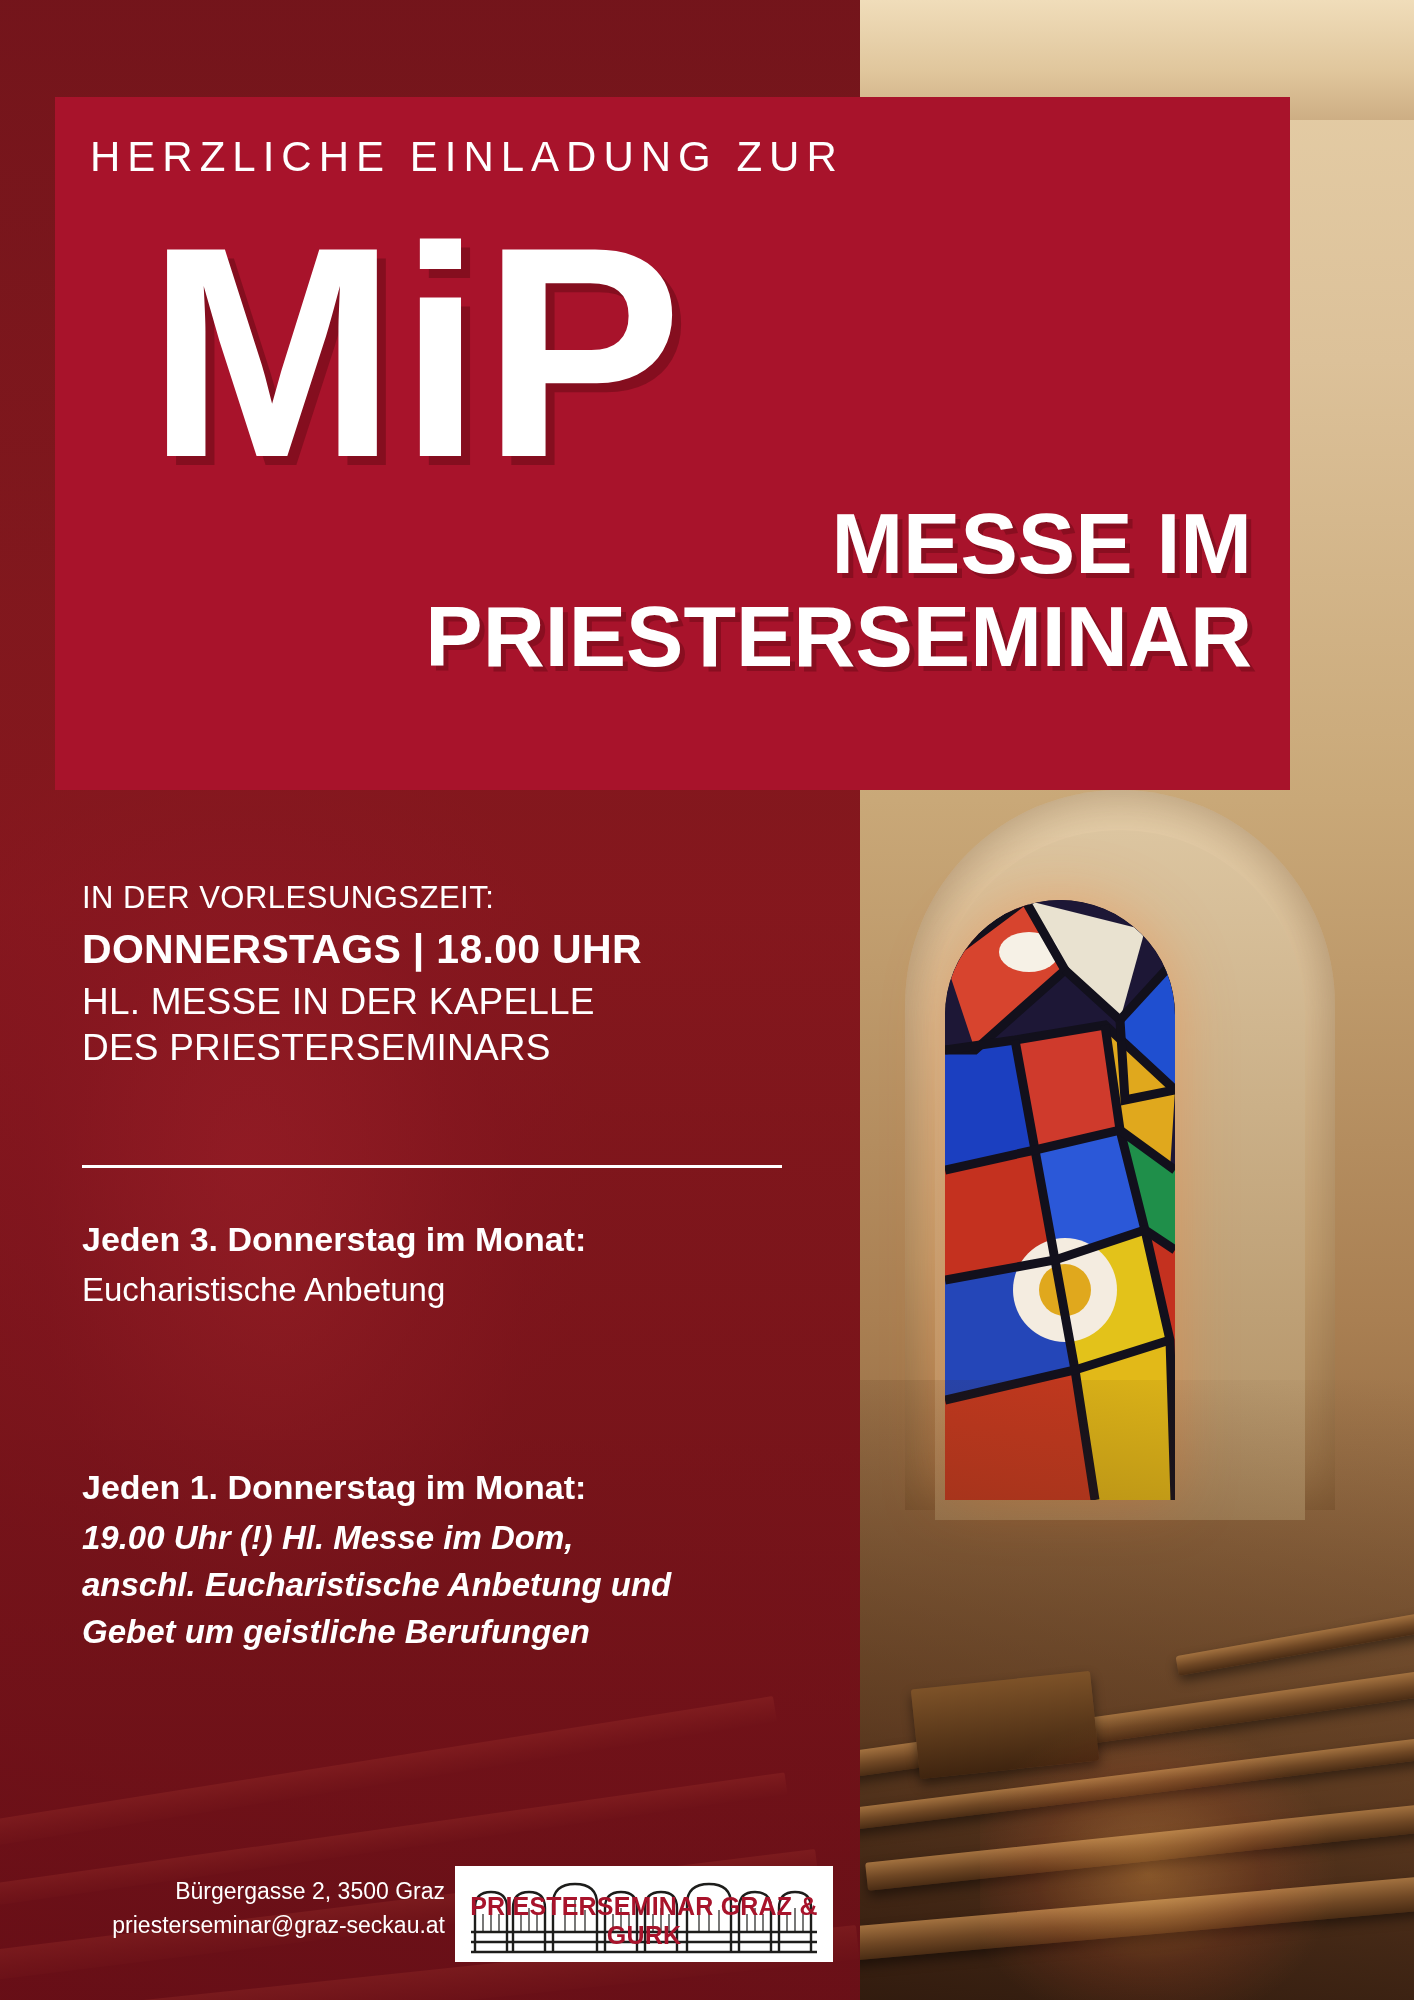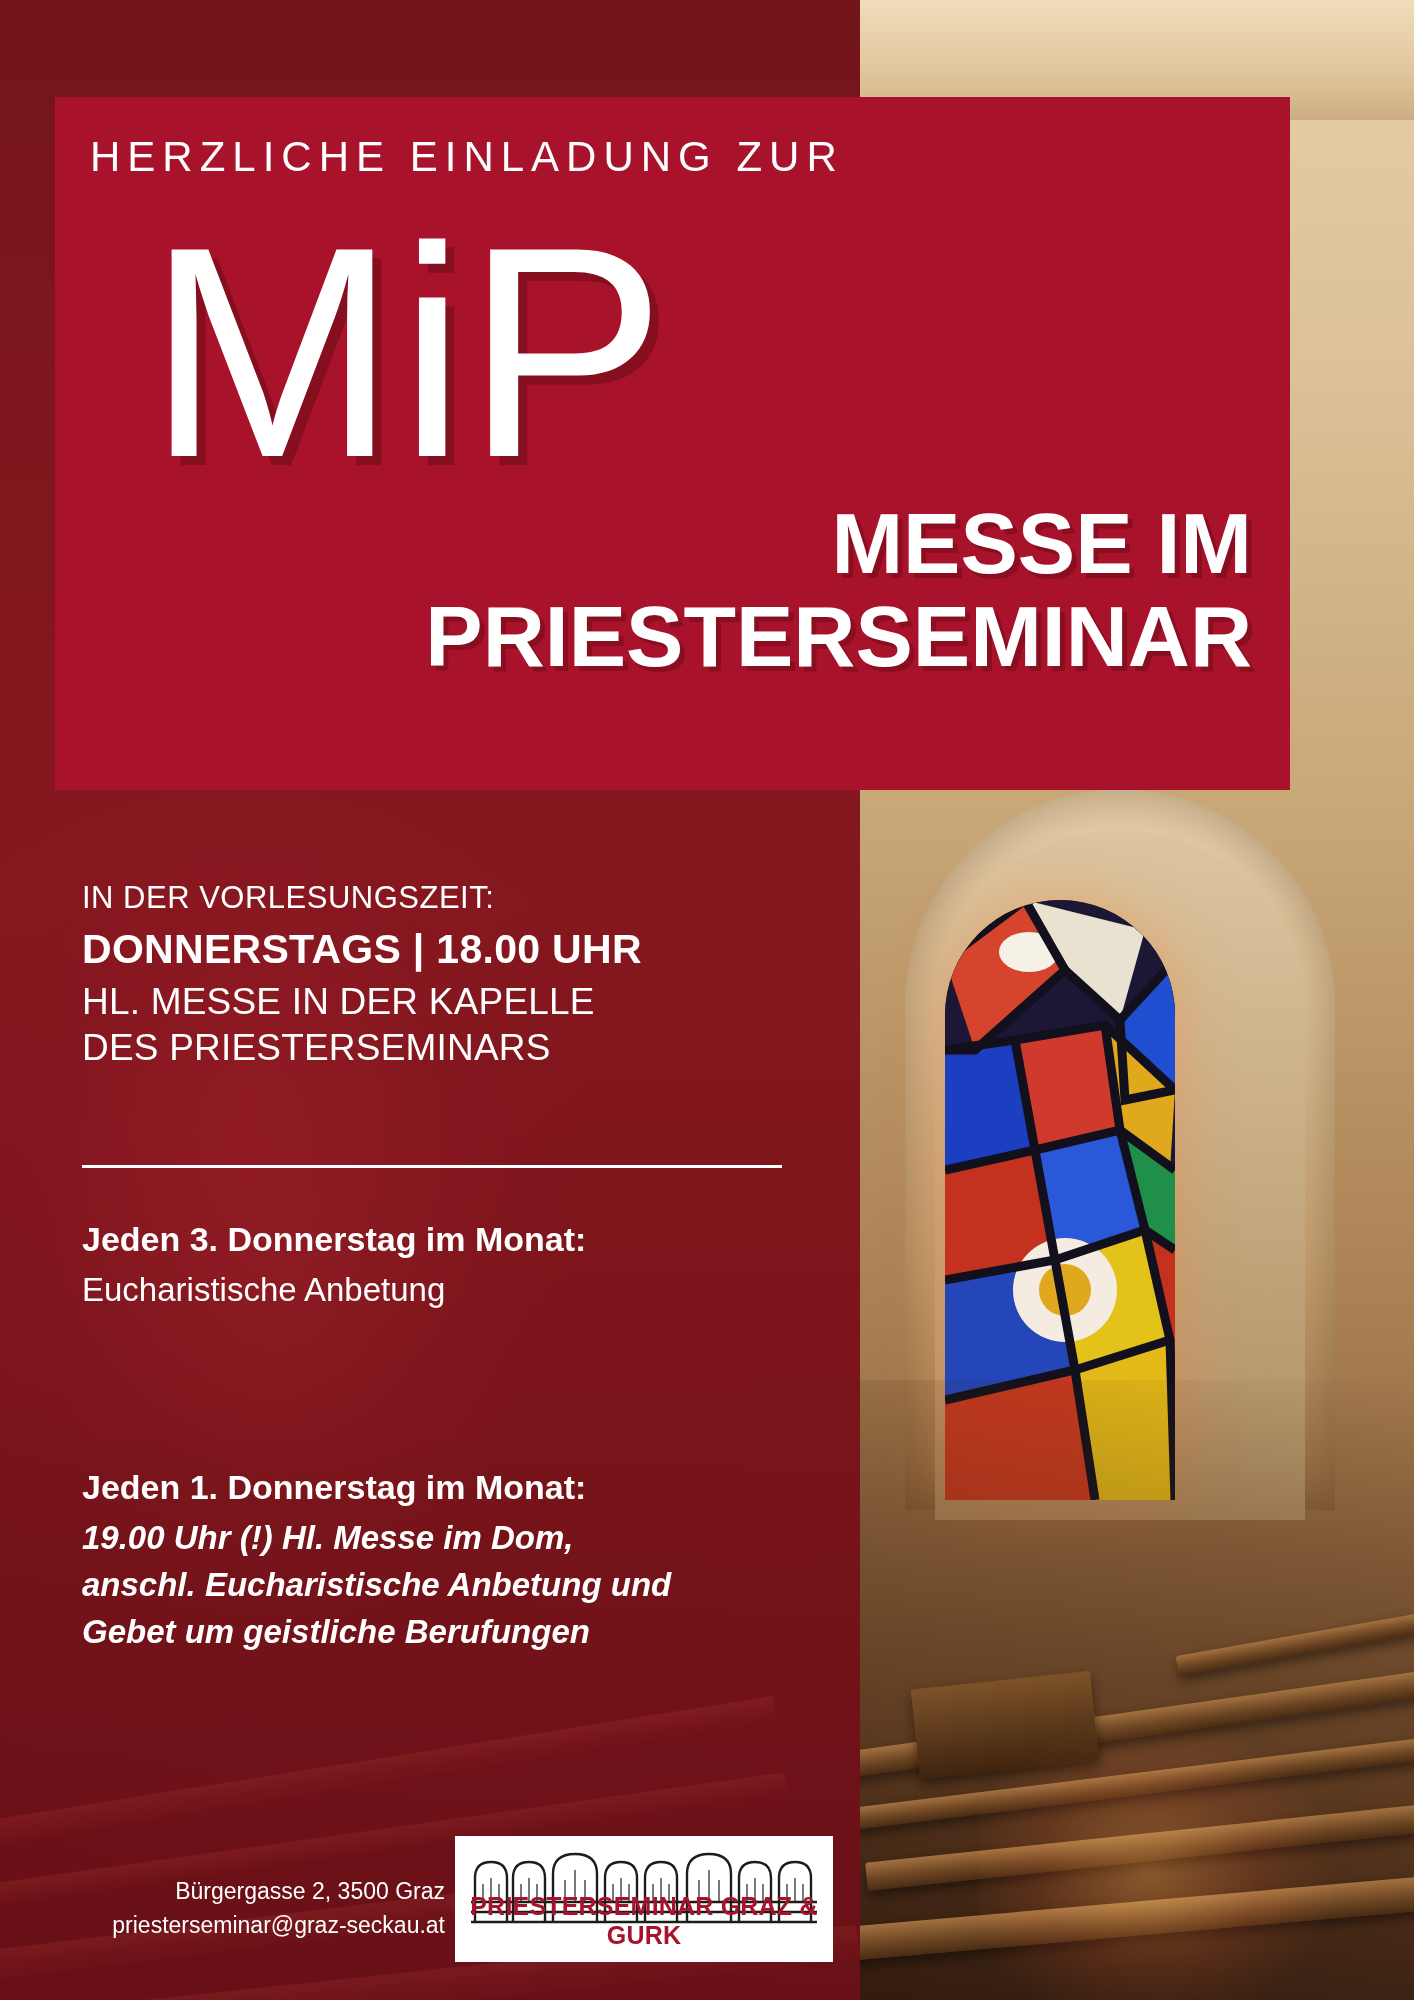--- a/index.html
+++ b/index.html
@@ -118,21 +118,21 @@
     color: #ffffff;
     font-size: 42px;
     font-weight: 400;
     letter-spacing: 7px;
   }
   .mip {
     position: absolute;
     left: 92px; top: 105px;
     color: #ffffff;
     font-size: 300px;
-    font-weight: 400;
+    font-weight: 700;
     letter-spacing: 2px;
     line-height: 1;
     text-shadow: 9px 9px 0 rgba(90, 8, 18, 0.45);
   }
   .mip .dot-i { letter-spacing: 0; }
   .subtitle {
     position: absolute;
     right: 38px; top: 400px;
     width: 1010px;
     text-align: right;
@@ -197,21 +197,21 @@
     left: 95px; bottom: 58px;
     width: 350px;
     text-align: right;
     color: #ffffff;
     font-size: 23px;
     line-height: 1.45;
   }
   .logo {
     position: absolute;
     left: 455px; bottom: 38px;
-    width: 378px; height: 126px;
+    width: 378px; height: 96px;
     background: #ffffff;
     padding: 0;
   }
   .logo .mark {
     position: absolute;
     left: 14px; top: 8px; width: 350px; height: 82px;
   }
   .logo .caption {
     position: absolute;
     left: 0; right: 0; bottom: 12px;

